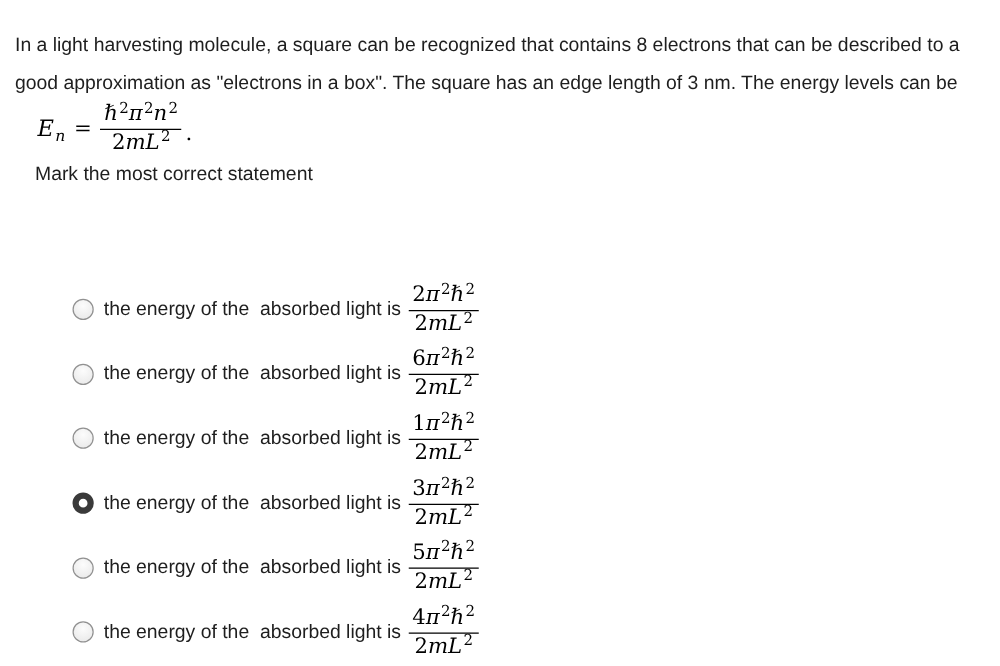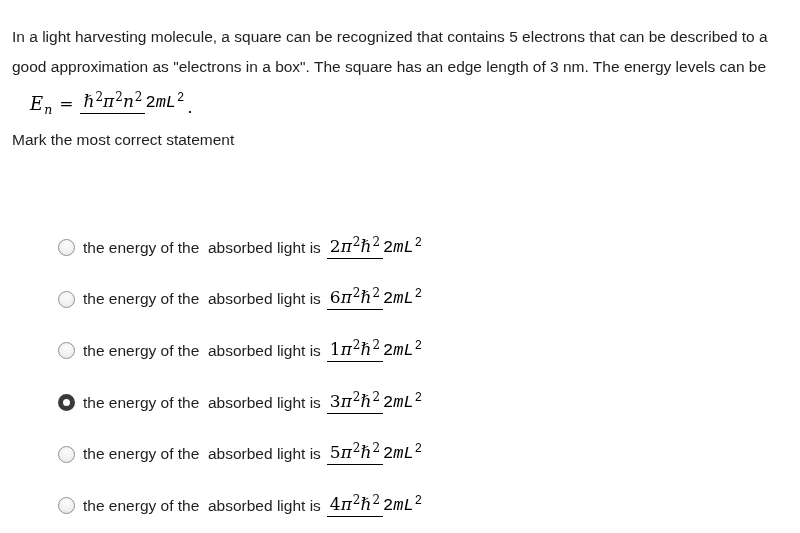--- a/index.html
+++ b/index.html
@@ -10,53 +10,53 @@
   .tline {
     position:absolute; left:12px; font-size:15.5px; line-height:19px;
     white-space:pre; color:#1e1e1e;
   }
   .line1 { top:27px; }
   .line2 { top:57px; }
   .fline {
     position:absolute; left:12px; top:74px; height:58px;
     display:flex; align-items:center;
   }
-  .prompt { position:absolute; left:12px; top:130px; font-size:15.5px; line-height:20px; }
+  .prompt { position:absolute; left:28px; top:130px; font-size:15.5px; line-height:20px; }
 
   .math { font-family:"DejaVu Serif","Liberation Serif",serif; color:#000; font-size:17px; }
   .it { font-style:italic; }
   .sp { font-size:12px; position:relative; top:-6px; margin-left:1px; }
   .sb { font-size:12.5px; position:relative; top:4px; margin-left:1px; }
   .eq { margin:0 7px; }
   .ensym { margin-left:18px; font-size:18px; }
   .period { position:relative; top:4px; margin-left:3px; }
 
-  .frac { display:inline-flex; flex-direction:row; line-height:1.12; }
+  .frac { display:inline-flex; flex-direction:column; align-items:center; line-height:1.12; }
   .frac .num { border-bottom:1.5px solid #000; padding:0 3px 2px 3px; white-space:nowrap; }
-  .frac .den { padding-top:1px; white-space:nowrap;font-family:Liberation Mono, monospace; }
+  .frac .den { padding-top:1px; white-space:nowrap; }
 
   .options { position:absolute; left:0; top:222px; width:800px;margin-left:22px; }
   .opt { display:flex; align-items:center; height:51.6px; padding-left:36px; }
   .radio {
     flex:0 0 auto; width:17px; height:17px; border-radius:50%;
     background:radial-gradient(circle at 50% 32%, #fcfcfc, #e7e7e7);
     border:1.5px solid #919191; box-sizing:border-box; cursor:pointer;
   }
   .radio.selected { border:5.3px solid #3a3a3a; background:#ffffff; }
   .olabel {
     margin-left:8px; font-size:15.5px; white-space:pre; color:#1e1e1e; cursor:pointer;
   }
   .opt .frac { margin-left:6px; }
 </style>
 </head>
 <body>
 
 <div class="page">
 
-  <div class="tline line1">In a light harvesting molecule, a square can be recognized that contains 5 electrons that can be described to a</div>
+  <div class="tline line1">In a light harvesting molecule, a square can be recognized that contains 8 electrons that can be described to a</div>
   <div class="tline line2">good approximation as "electrons in a box". The square has an edge length of 3 nm. The energy levels can be</div>
 
   <div class="fline">
     <span class="math ensym"><span class="it">E</span><span class="sb it">n</span></span>
     <span class="math eq">=</span>
     <span class="frac math">
       <span class="num"><span>ℏ</span><span class="sp">2</span><span class="it">π</span><span class="sp">2</span><span class="it">n</span><span class="sp">2</span></span>
       <span class="den"><span>2</span><span class="it">mL</span><span class="sp">2</span></span>
     </span>
     <span class="math period">.</span>

